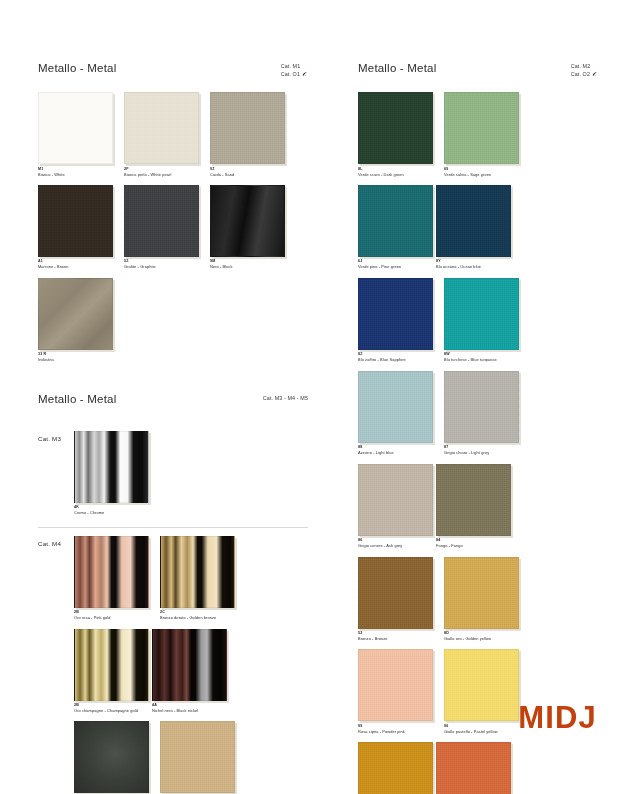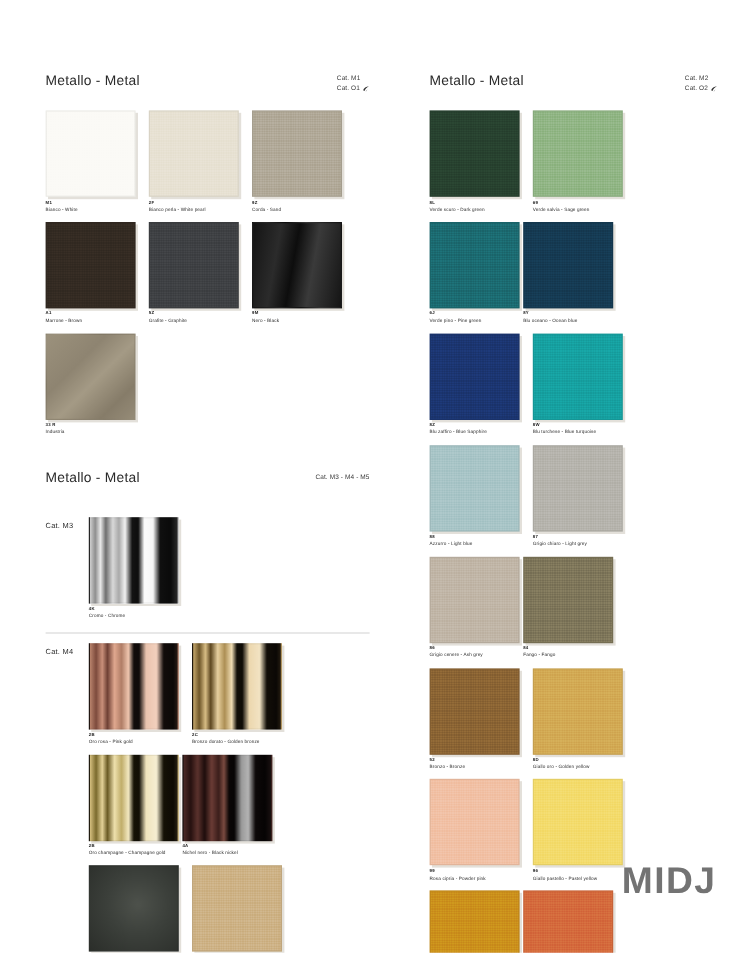--- a/index.html
+++ b/index.html
@@ -66,23 +66,23 @@
   .cat-label{
     position:absolute;left:0;top:12px;
     font-size:6.2px;color:#2b2b2b;letter-spacing:.2px;
   }
   .catrows{margin-left:36px;}
   .rule{height:1px;background:#d9d9d9;width:270px;margin:3px 0 0 0;}
   .cell-m{width:78px;margin-right:8px;}
 
   
   .logo{
-    position:absolute;right:28px;bottom:42px;
+    position:absolute;right:28px;bottom:58px;
     font-size:31px;font-weight:700;letter-spacing:1.2px;
-    color:#737373;font-family:"Liberation Sans", sans-serif;
+    color:#c2410c;font-family:"Liberation Sans", sans-serif;
   }
 </style>
 </head>
 <body>
 
 <div class="page">
 
   <div class="col-left">
 
     <div class="sec-head">

